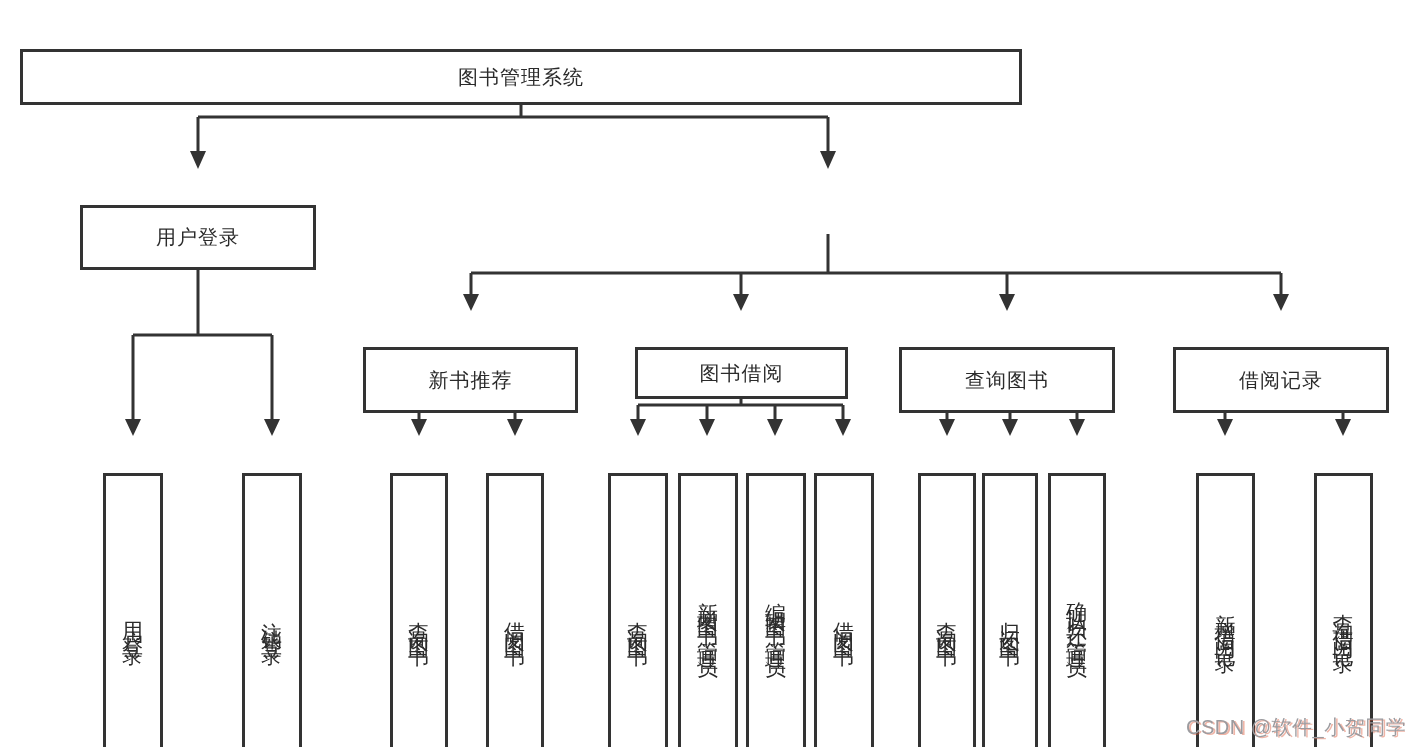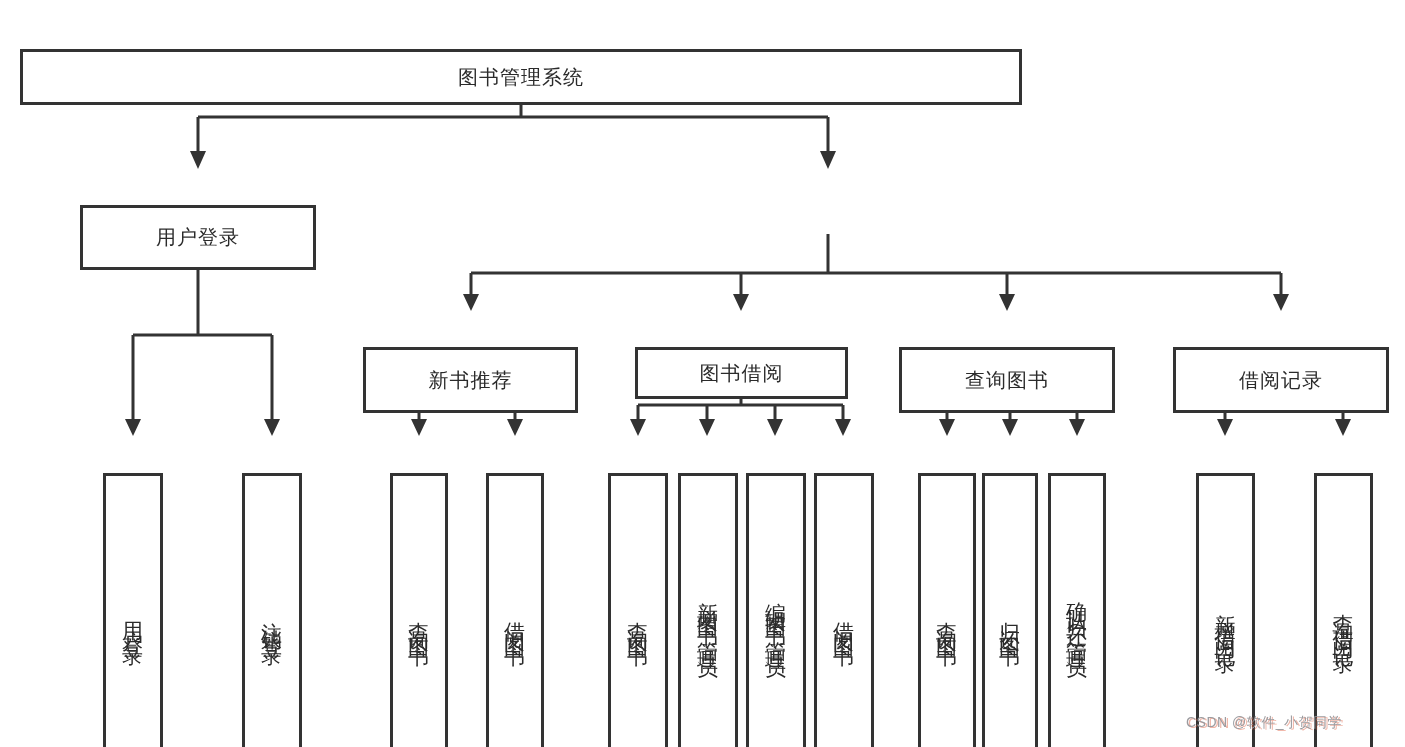--- a/index.html
+++ b/index.html
@@ -39,21 +39,21 @@
     font-size: 21px;
     letter-spacing: 8px;
     line-height: 1.1;
     white-space: nowrap;
   }
   .watermark {
     position: absolute;
     left: 1186px;
     top: 714px;
     z-index: 2;
-    font-size: 14px;
+    font-size: 20px;
     color: #9b9b9f;
     letter-spacing: 0.5px;
     text-shadow: 2px 1px 0 rgba(222, 90, 60, 0.45);
     white-space: nowrap;
   }
 </style>
 </head>
 <body>
 
 <div class="canvas">

